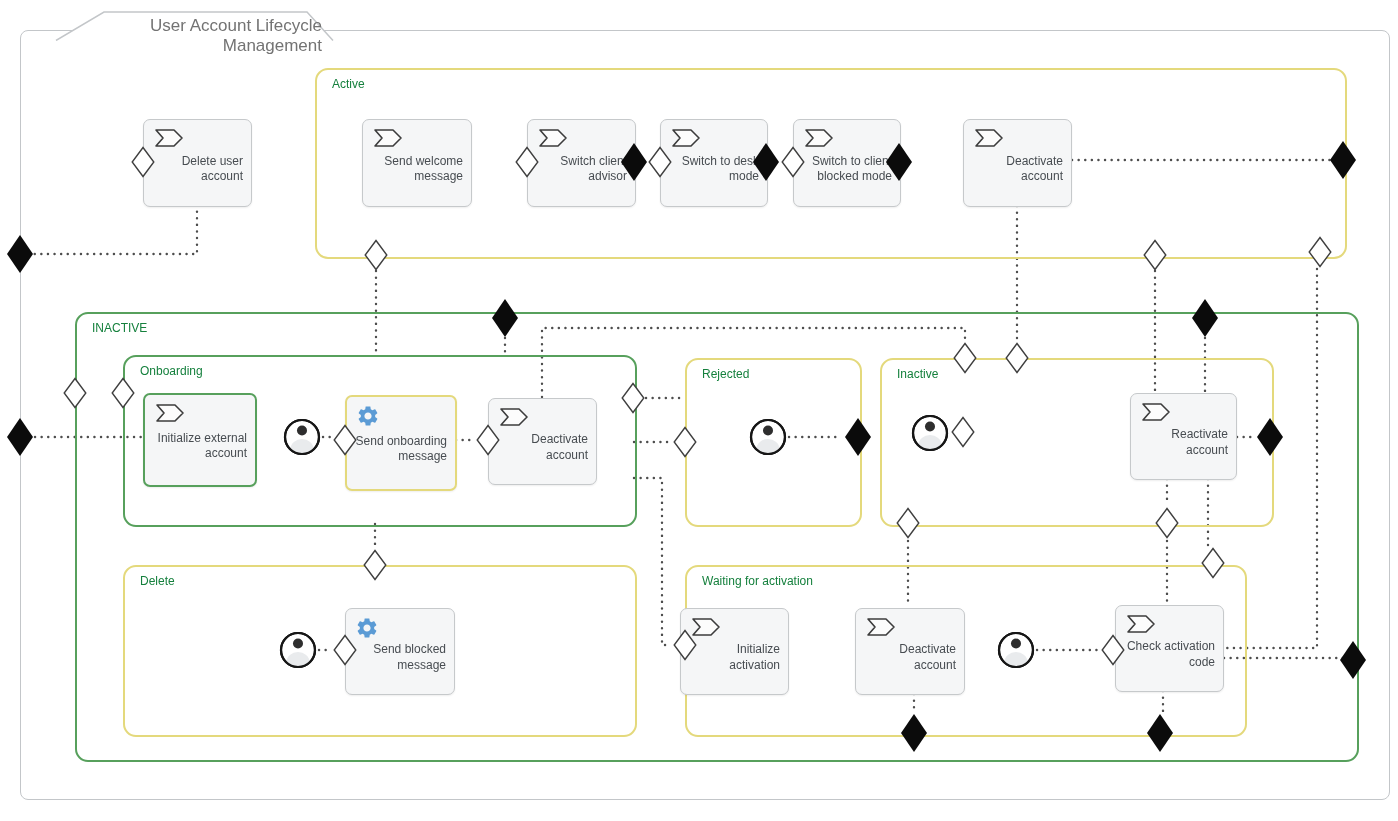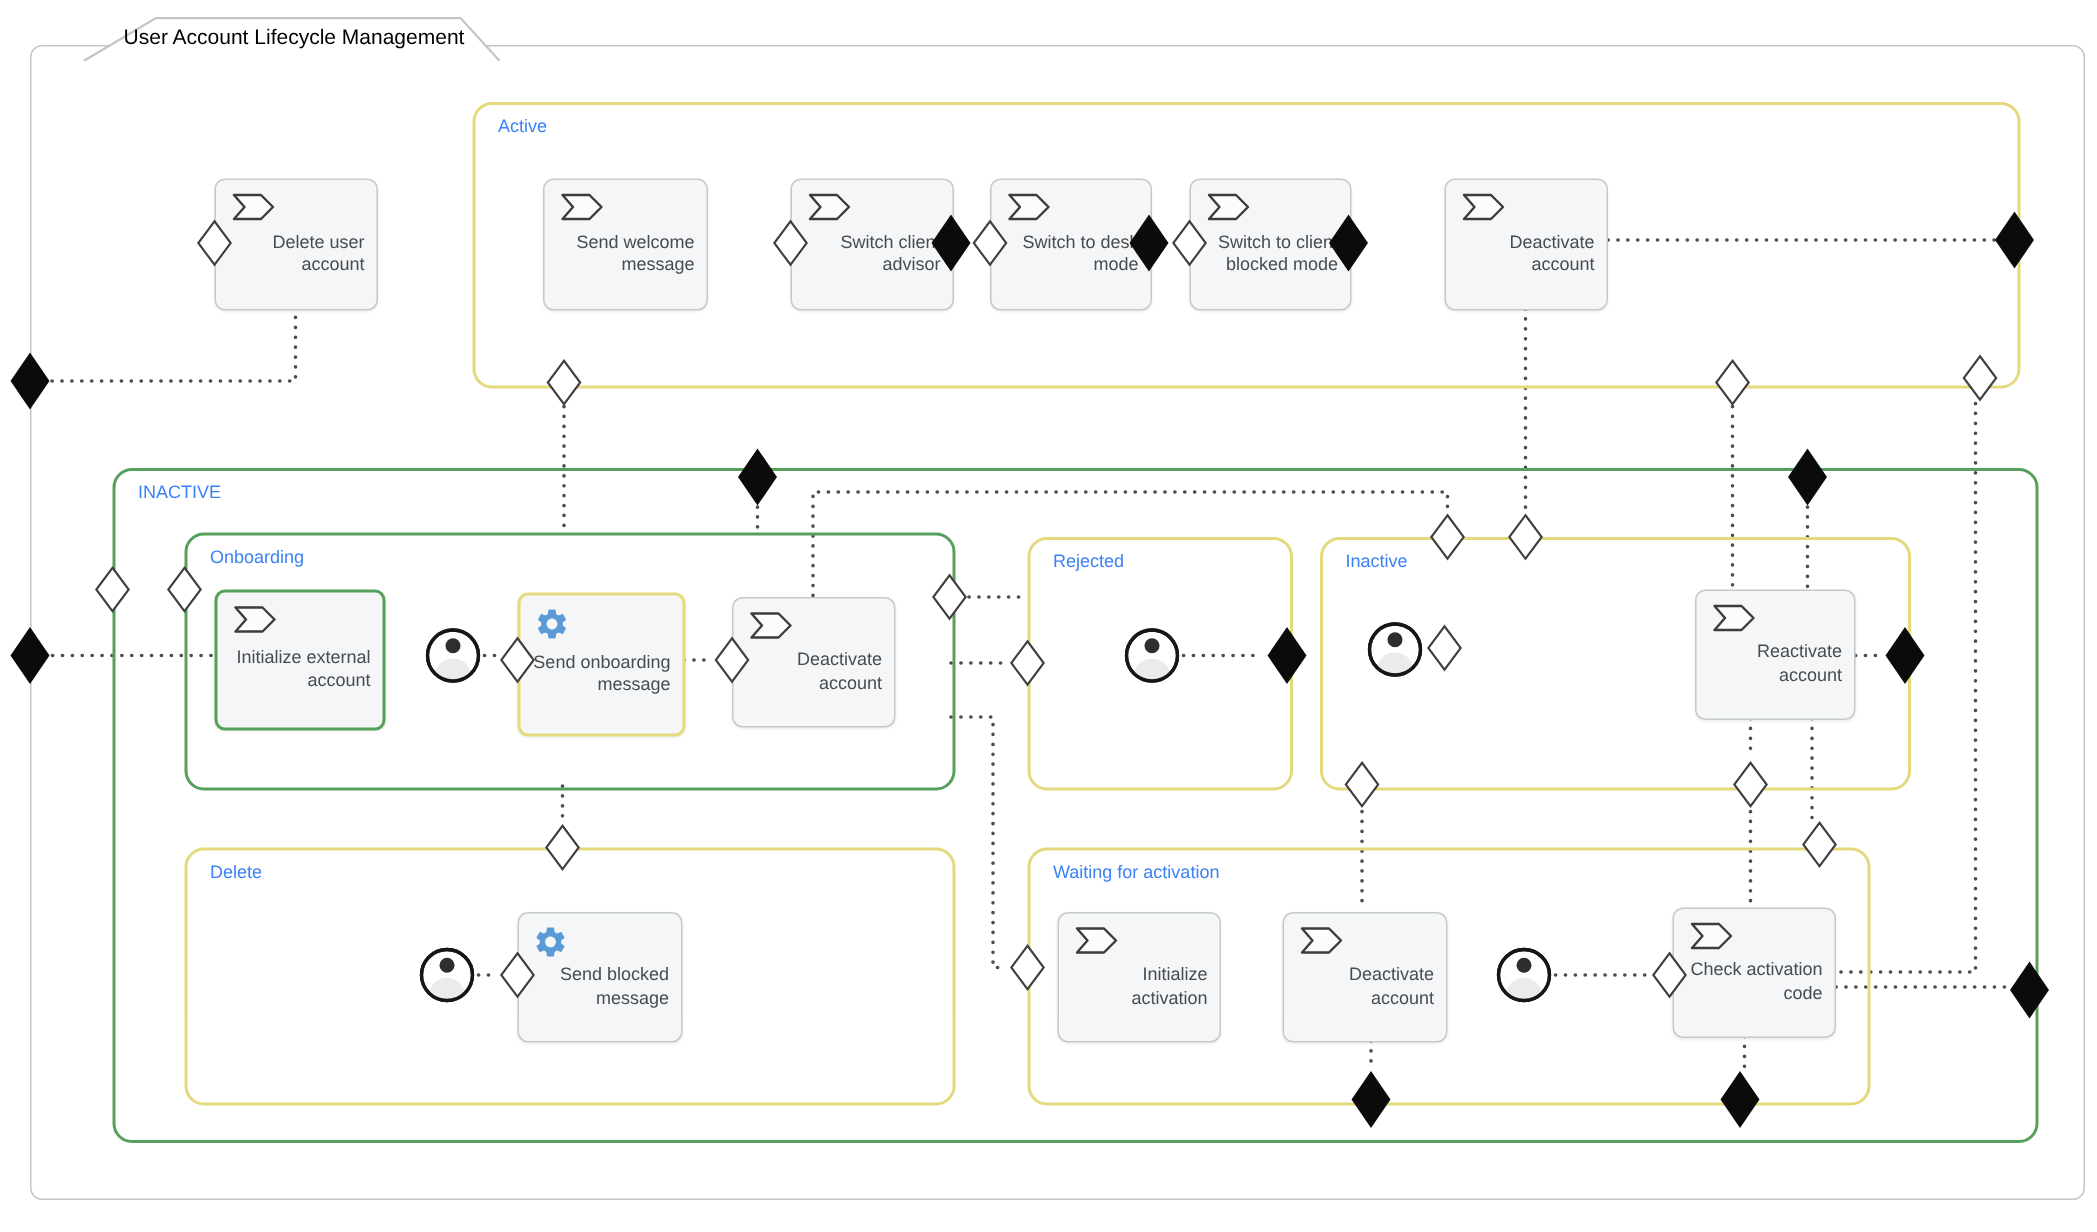--- a/index.html
+++ b/index.html
@@ -2,26 +2,26 @@
 <html><head>
 <meta charset="utf-8">
 <style>
   html,body{margin:0;padding:0;background:#ffffff;}
   .canvas{position:relative;width:1398px;height:821px;background:#fff;
           font-family:"Liberation Sans","DejaVu Sans",sans-serif;color:#44484d;overflow:hidden;}
   svg.layer{position:absolute;left:0;top:0;width:1398px;height:821px;pointer-events:none;}
   .outer{position:absolute;left:20px;top:30px;width:1368px;height:768px;
          border:1.5px solid #c3c6c9;border-radius:8px;background:transparent;}
   .tab{position:absolute;left:55px;top:11px;width:282px;height:30px;}
-  .tab-label{position:absolute;left:70px;top:16px;width:252px;text-align:center;
-             font-size:14px;color:#000000;}
+  .tab-label{position:absolute;left:70px;top:16px;width:252px;text-align:right;
+             font-size:17px;color:#737373;}
   .grp{position:absolute;border-radius:13px;background:transparent;}
   .grp.yellow{border:2px solid #e4d97c;}
   .grp.green{border:2px solid #57a05c;}
-  .glabel{position:absolute;left:15px;top:7px;font-size:12px;color:#3b82f6;white-space:nowrap;}
+  .glabel{position:absolute;left:15px;top:7px;font-size:12px;color:#15803d;white-space:nowrap;}
   .node{position:absolute;background:#f5f6f7;border:1px solid #c6c9cb;border-radius:7px;
         box-shadow:0 1px 2px rgba(0,0,0,0.07);display:flex;align-items:center;justify-content:center;}
   .node.green-node{border:2px solid #57a05c;}
   .node.yellow-node{border:2px solid #e4d97c;}
   .nlabel{font-size:12px;line-height:1.28;text-align:right;color:#474c51;padding:14px 8px 2px 8px;}
   .ic-chevron{position:absolute;left:10px;top:8px;width:30px;height:20px;}
   .ic-gear{position:absolute;left:9px;top:7px;width:24px;height:24px;}
   .person{position:absolute;width:40px;height:40px;}
   .dia{position:absolute;}
   .hidden-defs{position:absolute;width:0;height:0;overflow:hidden;}
@@ -179,21 +179,21 @@
         <use href="#sym-chevron"></use>
       </svg>
     <div class="nlabel">Reactivate account</div>
   </div>
   <div class="node" style="left:345px;top:608px;width:108px;height:85px">
     <svg class="ic-gear">
         <use href="#sym-gear"></use>
       </svg>
     <div class="nlabel">Send blocked message</div>
   </div>
-  <div class="node" style="left:705px;top:608px;width:107px;height:85px">
+  <div class="node" style="left:680px;top:608px;width:107px;height:85px">
     <svg class="ic-chevron">
         <use href="#sym-chevron"></use>
       </svg>
     <div class="nlabel">Initialize activation</div>
   </div>
   <div class="node" style="left:855px;top:608px;width:108px;height:85px">
     <svg class="ic-chevron">
         <use href="#sym-chevron"></use>
       </svg>
     <div class="nlabel">Deactivate account</div>

